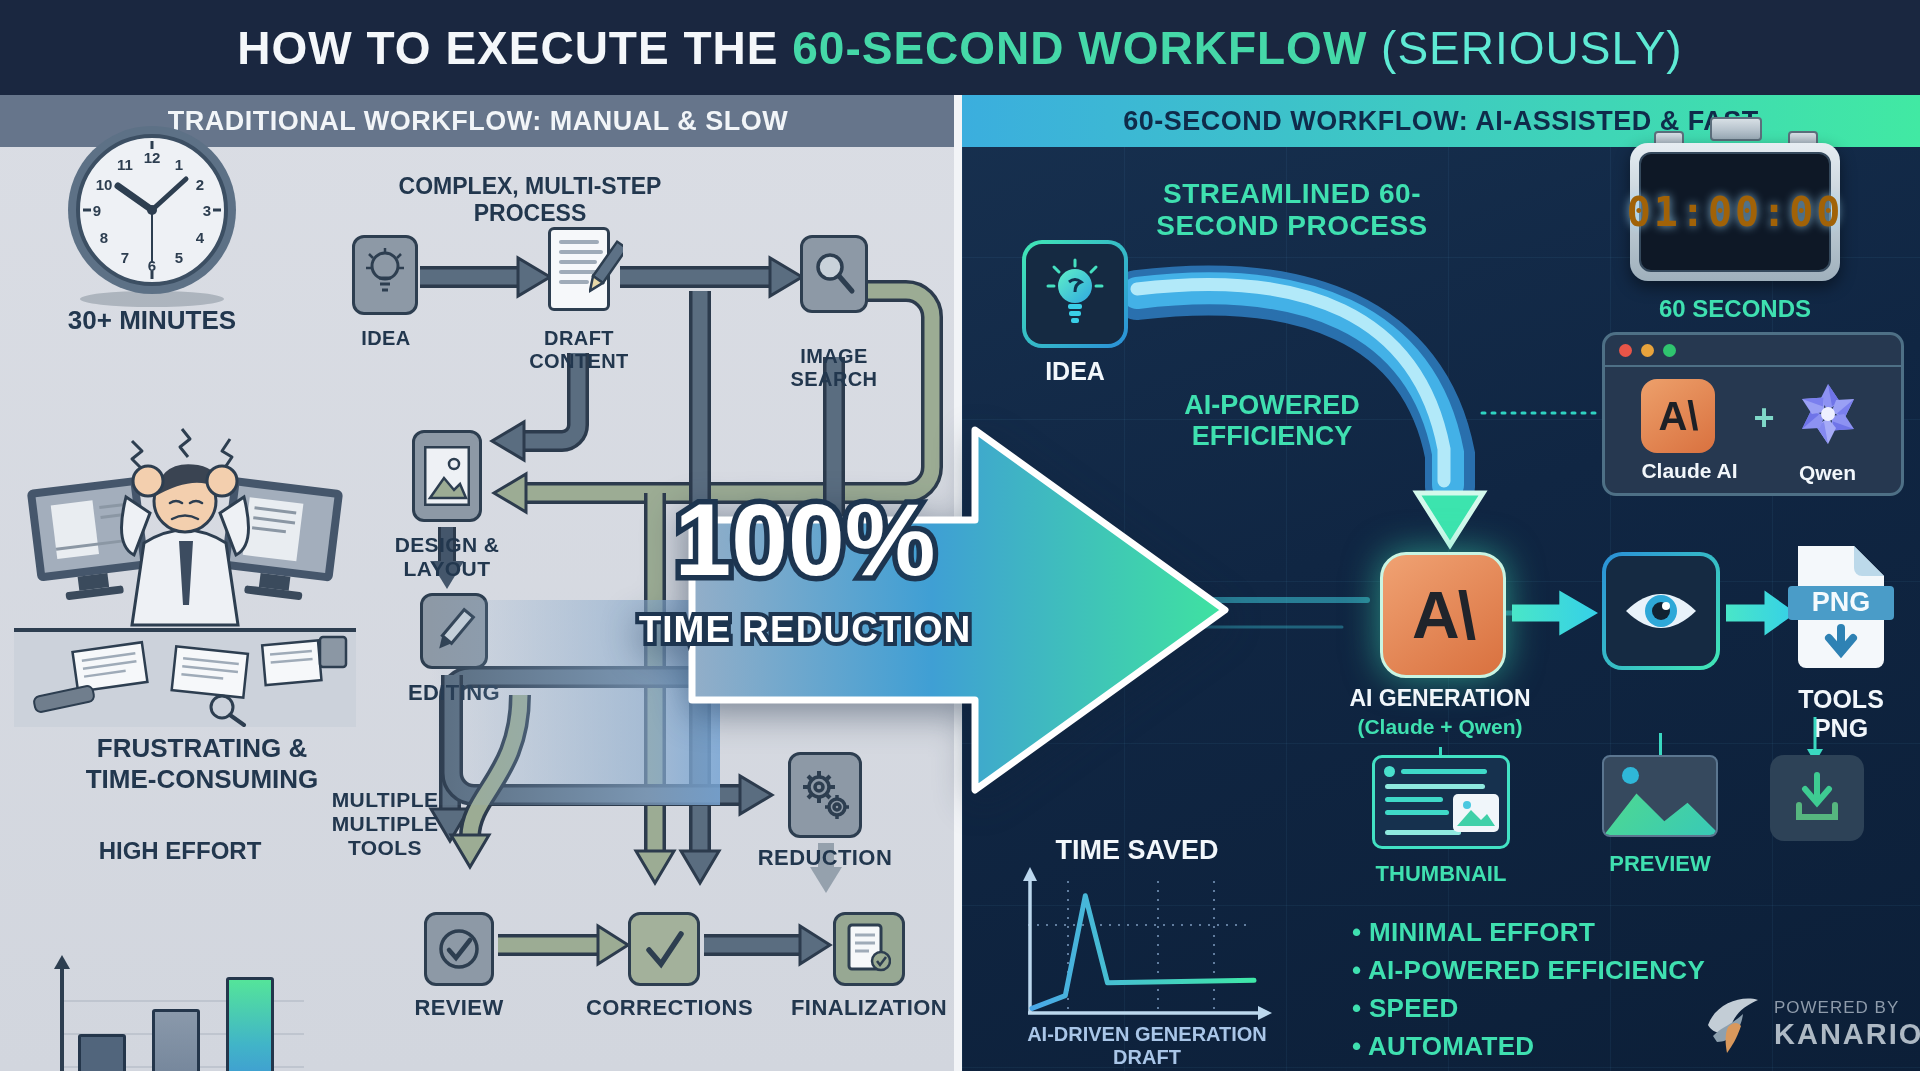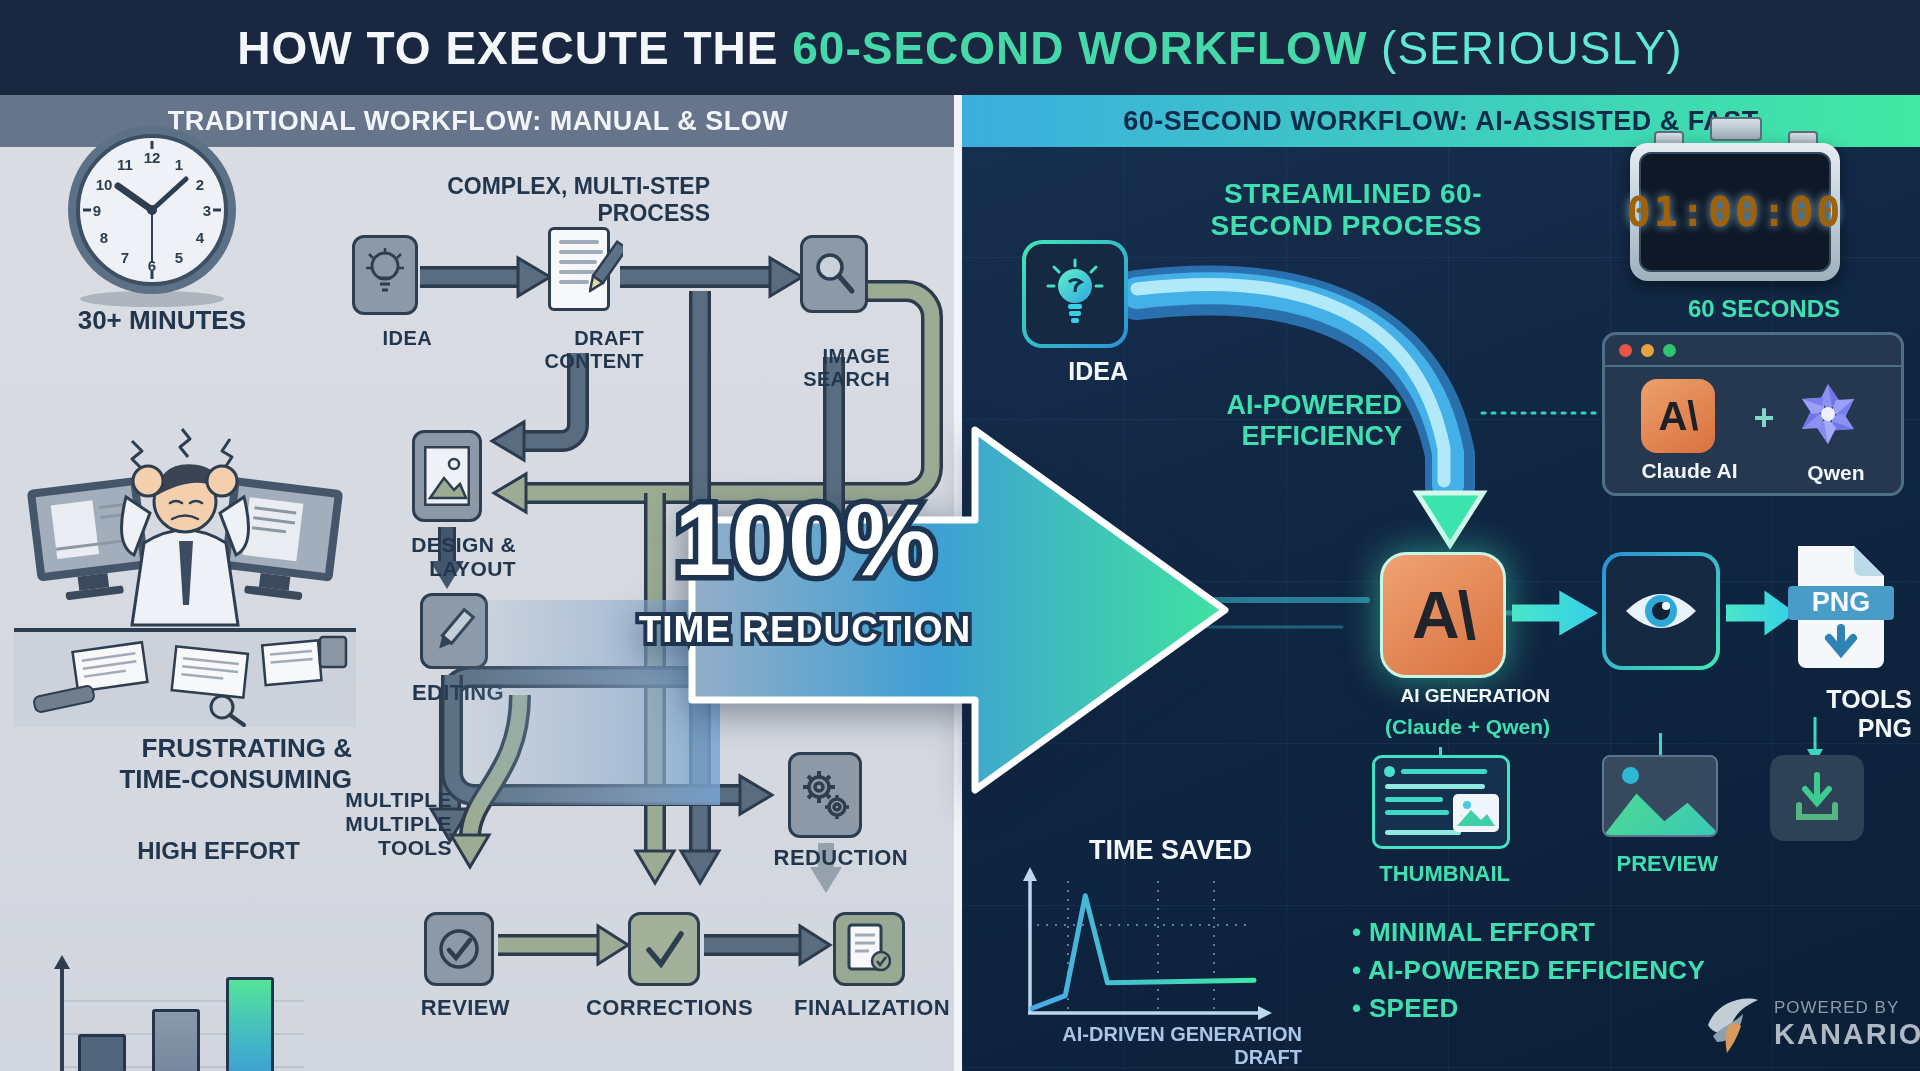--- a/index.html
+++ b/index.html
@@ -1,19 +1,19 @@
 <!DOCTYPE html>
 <html><head>
 <meta charset="utf-8">
 <style>
   html,body{margin:0;padding:0;background:#fff;}
   body{width:1920px;height:1071px;position:relative;overflow:hidden;
        font-family:"Liberation Sans",sans-serif;-webkit-font-smoothing:antialiased;}
   .abs{position:absolute;}
-  .ctr{text-align:right;}
+  .ctr{text-align:center;}
   
   #titlebar{left:0;top:0;width:1920px;height:95px;background:#1a2740;
     display:flex;align-items:center;justify-content:center;}
   #titlebar .t{font-size:46px;font-weight:800;letter-spacing:1px;color:#f4f7fa;white-space:pre;}
   #titlebar .hl{color:#45d8a8;}
   #titlebar .thin{font-weight:300;color:#5eead4;}
   
   #left-panel{left:0;top:95px;width:956px;height:976px;background:linear-gradient(180deg,#dadde4,#d2d6de);overflow:hidden;}
   #right-panel{left:962px;top:95px;width:958px;height:976px;overflow:hidden;
     background:linear-gradient(160deg,#17304f 0%,#102643 45%,#0c1f38 100%);}
@@ -487,21 +487,21 @@
           </g>
         </svg>
         <div class="wlab" style="font-size:21px;margin-top:6px">Qwen</div>
       </div>
     </div>
   </div>
 
   <div id="ai-chip" class="abs" style="left:418px;top:457px;width:120px;height:120px">
       <span>A\</span>
     </div>
-  <div class="abs ctr wlab" style="left:368px;top:590px;width:220px;font-size:19px"><span>AI GENERATION</span></div>
+  <div class="abs ctr wlab" style="left:368px;top:590px;width:220px;font-size:23px"><span>AI GENERATION</span></div>
   <div class="abs ctr teal" style="left:368px;top:620px;width:220px;font-size:21px;font-weight:800"><span>(Claude + Qwen)</span></div>
 
   <div class="abs flow-arrow" style="left:550px;top:490px;width:86px;height:56px"></div>
 
   <div class="abs grad-border" style="left:640px;top:457px;width:118px;height:118px;box-sizing:border-box;background:linear-gradient(135deg,#2a8fd8,#41e8b5)">
     <div class="inner">
       <svg width="78" height="52" viewBox="0 0 78 52">
         <path d="M4 26 Q39 -8 74 26 Q39 60 4 26 Z" fill="#e8f2fa"></path>
         <circle cx="39" cy="26" r="16" fill="#2ea8d8"></circle>
         <circle cx="39" cy="26" r="9" fill="#123"></circle>
@@ -583,20 +583,21 @@
     <polygon points="17,18 31,18 24,4" fill="#bcd8ee"></polygon>
     <polygon points="252,143 252,157 266,150" fill="#bcd8ee"></polygon>
     <polyline fill="none" stroke="url(#tsGrad)" stroke-width="5" stroke-linejoin="round" stroke-linecap="round" points="26.0,145.4 59.3,132.6 79.3,32.8 101.5,119.8 248.0,117.3"></polyline>
   </svg>
   <div class="abs ctr" style="left:30px;top:928px;width:310px;font-size:20px;font-weight:800;color:#a9c6e8"><span>AI-DRIVEN GENERATION DRAFT</span></div>
 
   <div id="bullets" class="abs" style="left:390px;top:818px">
     <div><span>•</span> <span>MINIMAL EFFORT</span></div>
     <div><span>•</span> <span>AI-POWERED EFFICIENCY</span></div>
     <div><span>•</span> <span>SPEED</span></div>
+    <div><span>•</span> <span>AUTOMATED</span></div>
   </div>
 
   <div class="abs" style="left:742px;top:898px;display:flex;align-items:center;gap:12px">
     <svg width="58" height="62" viewBox="0 0 58 62">
       <path d="M4 32 C12 10 38 2 54 7 C40 13 31 21 27 33 C21 43 9 41 4 32 Z" fill="#c3cdd6"></path>
       <path d="M9 43 C19 33 29 31 39 21 C37 37 27 49 13 49 Z" fill="#8da0af"></path>
       <path d="M24 34 C29 29 34 29 37 33 C33 45 28 53 23 60 C21 50 21 40 24 34 Z" fill="#d9985c"></path>
     </svg>
     <div>
       <div style="font-size:17px;letter-spacing:1px;color:#8e9bab;font-weight:400">POWERED BY</div>

